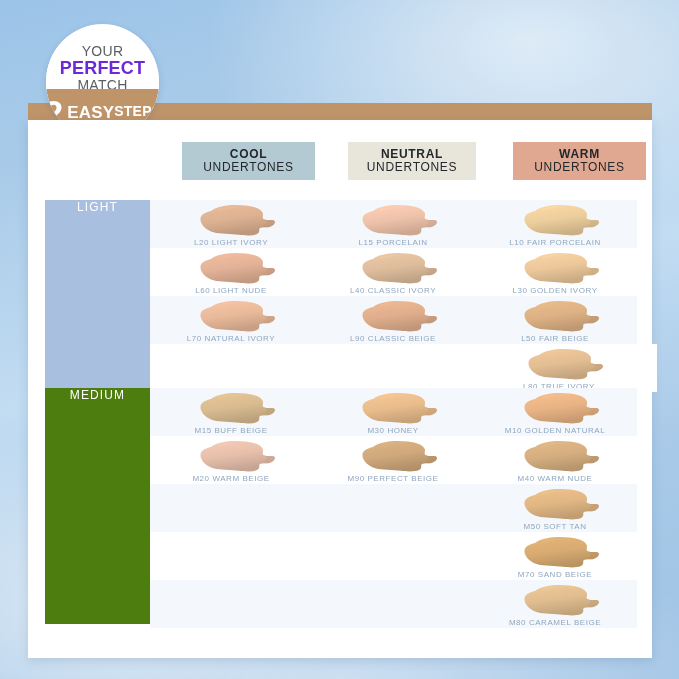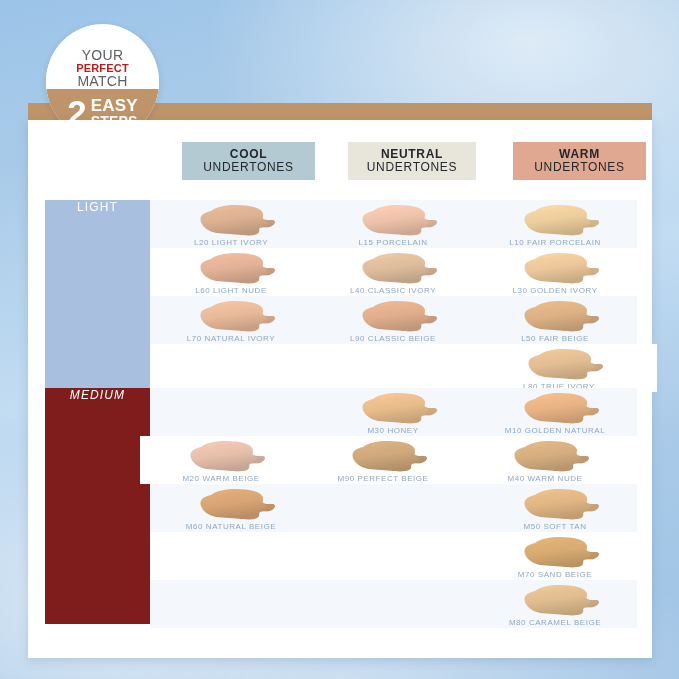--- a/index.html
+++ b/index.html
@@ -50,24 +50,24 @@
     position:absolute;left:0;top:12px;width:100%;height:56%;
     background:#ffffff;display:flex;flex-direction:column;
     align-items:center;justify-content:center;line-height:1.06;
   }
   #badge .bot{
     position:absolute;left:0;top:56%;width:100%;height:44%;
     background:#bf9468;display:flex;align-items:center;justify-content:center;
     padding-bottom:3px;box-sizing:border-box;
   }
   .b-your{font-size:14px;color:#5b5f62;letter-spacing:.3px;}
-  .b-perfect{font-size:11px;font-weight:bold;color:#b91c1c;letter-spacing:.2px;}
+  .b-perfect{font-size:18px;font-weight:bold;color:#6d28d9;letter-spacing:.2px;}
   .b-match{font-size:14px;color:#5b5f62;letter-spacing:.3px;}
   .b-num{font-size:35px;font-weight:bold;color:#ffffff;line-height:.85;margin-right:4px;}
-  .b-two{display:flex;flex-direction:column;line-height:1.0;}
+  .b-two{display:flex;flex-direction:row;line-height:1.0;}
   .b-easy{font-size:17px;font-weight:bold;color:#ffffff;letter-spacing:.2px;}
   .b-steps{font-size:14px;font-weight:bold;color:#ffffff;letter-spacing:.2px;}
   
   .colhead{
     position:absolute;height:38px;
     display:flex;flex-direction:column;align-items:center;justify-content:center;
     line-height:1.08;
   }
   .ch-top{font-size:12px;font-weight:bold;color:#23282c;letter-spacing:.7px;}
   .ch-bot{font-size:12px;color:#23282c;letter-spacing:.7px;}
@@ -128,21 +128,21 @@
       </div>
       <div class="colhead" style="left: 485px; top: 22px; width: 133px; background: rgb(224, 168, 144);">
         <div class="ch-top">WARM</div>
         <div class="ch-bot">UNDERTONES</div>
       </div>
     </div>
   <div id="cats">
       <div class="catblock" style="left: 17px; top: 80px; height: 188px; background: rgb(169, 191, 224);">
         <span>LIGHT</span>
       </div>
-      <div class="catblock" style="left: 17px; top: 268px; height: 236px; background: #7f1d1d; font-style: italic;">
+      <div class="catblock" style="left: 17px; top: 268px; height: 236px; background: #4d7c0f;">
         <span>MEDIUM</span>
       </div>
     </div>
   <div id="grid">
       <div class="row odd" style="left: 122px; top: 80px; height: 48px;">
         <div class="cell" style="left: 0px;">
           <div class="swatch">
   <svg viewBox="0 0 168 68" width="84" height="34" preserveAspectRatio="none" aria-hidden="true">
     <defs>
       <linearGradient id="gdcb191" x1="0" y1="0" x2="0.35" y2="1">
@@ -354,20 +354,41 @@
       C58,59 38,60 26,55 C12,49 4,38 5,29 C6,21 14,17 26,14 Z"></path>
     <path fill="#c3a37e" opacity="0.55" d="M131,30 C137,34 147,30 152,33
       C157,36 152,43 143,46 C136,48 128,45 124,48 C133,43 140,38 136,34
       C133,31 132,31 131,30 Z"></path>
     <path fill="#f3ca9d" opacity="0.5" d="M36,11 C52,4 78,3 98,6 C84,6 62,8 48,13 C42,15 38,13 36,11 Z"></path>
   </svg></div>
           <div class="swname">L80 TRUE IVORY</div>
         </div>
       </div>
       <div class="row odd" style="left: 122px; top: 268px; height: 48px;">
+        <div class="cell" style="left: 0px;">
+          <div class="swatch">
+  <svg viewBox="0 0 168 68" width="84" height="34" preserveAspectRatio="none" aria-hidden="true">
+    <defs>
+      <linearGradient id="gd9bb90" x1="0" y1="0" x2="0.35" y2="1">
+        <stop offset="0%" stop-color="#e8c89a"></stop>
+        <stop offset="55%" stop-color="#d9bb90"></stop>
+        <stop offset="100%" stop-color="#bba17c"></stop>
+      </linearGradient>
+    </defs>
+    <path fill="url(#gd9bb90)" d="M26,14 C40,2 72,0 96,3 C114,5 125,10 129,17
+      C132,23 127,27 131,30 C137,34 147,30 152,33 C157,36 152,43 143,46
+      C136,48 128,45 124,48 C120,51 126,56 118,60 C110,64 92,63 76,61
+      C58,59 38,60 26,55 C12,49 4,38 5,29 C6,21 14,17 26,14 Z"></path>
+    <path fill="#bba17c" opacity="0.55" d="M131,30 C137,34 147,30 152,33
+      C157,36 152,43 143,46 C136,48 128,45 124,48 C133,43 140,38 136,34
+      C133,31 132,31 131,30 Z"></path>
+    <path fill="#e8c89a" opacity="0.5" d="M36,11 C52,4 78,3 98,6 C84,6 62,8 48,13 C42,15 38,13 36,11 Z"></path>
+  </svg></div>
+          <div class="swname">M15 BUFF BEIGE</div>
+        </div>
         <div class="cell" style="left: 162px;">
           <div class="swatch">
   <svg viewBox="0 0 168 68" width="84" height="34" preserveAspectRatio="none" aria-hidden="true">
     <defs>
       <linearGradient id="ge9bc8c" x1="0" y1="0" x2="0.35" y2="1">
         <stop offset="0%" stop-color="#f9c996"></stop>
         <stop offset="55%" stop-color="#e9bc8c"></stop>
         <stop offset="100%" stop-color="#c8a278"></stop>
       </linearGradient>
     </defs>
@@ -397,21 +418,21 @@
       C136,48 128,45 124,48 C120,51 126,56 118,60 C110,64 92,63 76,61
       C58,59 38,60 26,55 C12,49 4,38 5,29 C6,21 14,17 26,14 Z"></path>
     <path fill="#c89a72" opacity="0.55" d="M131,30 C137,34 147,30 152,33
       C157,36 152,43 143,46 C136,48 128,45 124,48 C133,43 140,38 136,34
       C133,31 132,31 131,30 Z"></path>
     <path fill="#f8c08d" opacity="0.5" d="M36,11 C52,4 78,3 98,6 C84,6 62,8 48,13 C42,15 38,13 36,11 Z"></path>
   </svg></div>
           <div class="swname">M10 GOLDEN NATURAL</div>
         </div>
       </div>
-      <div class="row even" style="left: 112px; top: 316px; height: 48px;">
+      <div class="row even" style="left: 122px; top: 316px; height: 48px;">
         <div class="cell" style="left: 0px;">
           <div class="swatch">
   <svg viewBox="0 0 168 68" width="84" height="34" preserveAspectRatio="none" aria-hidden="true">
     <defs>
       <linearGradient id="ge6bfab" x1="0" y1="0" x2="0.35" y2="1">
         <stop offset="0%" stop-color="#f6ccb7"></stop>
         <stop offset="55%" stop-color="#e6bfab"></stop>
         <stop offset="100%" stop-color="#c6a493"></stop>
       </linearGradient>
     </defs>
@@ -463,41 +484,20 @@
       C58,59 38,60 26,55 C12,49 4,38 5,29 C6,21 14,17 26,14 Z"></path>
     <path fill="#b7966e" opacity="0.55" d="M131,30 C137,34 147,30 152,33
       C157,36 152,43 143,46 C136,48 128,45 124,48 C133,43 140,38 136,34
       C133,31 132,31 131,30 Z"></path>
     <path fill="#e4ba89" opacity="0.5" d="M36,11 C52,4 78,3 98,6 C84,6 62,8 48,13 C42,15 38,13 36,11 Z"></path>
   </svg></div>
           <div class="swname">M40 WARM NUDE</div>
         </div>
       </div>
       <div class="row odd" style="left: 122px; top: 364px; height: 48px;">
-        <div class="cell" style="left: 0px;">
-          <div class="swatch">
-  <svg viewBox="0 0 168 68" width="84" height="34" preserveAspectRatio="none" aria-hidden="true">
-    <defs>
-      <linearGradient id="gd8a474" x1="0" y1="0" x2="0.35" y2="1">
-        <stop offset="0%" stop-color="#e7af7c"></stop>
-        <stop offset="55%" stop-color="#d8a474"></stop>
-        <stop offset="100%" stop-color="#ba8d64"></stop>
-      </linearGradient>
-    </defs>
-    <path fill="url(#gd8a474)" d="M26,14 C40,2 72,0 96,3 C114,5 125,10 129,17
-      C132,23 127,27 131,30 C137,34 147,30 152,33 C157,36 152,43 143,46
-      C136,48 128,45 124,48 C120,51 126,56 118,60 C110,64 92,63 76,61
-      C58,59 38,60 26,55 C12,49 4,38 5,29 C6,21 14,17 26,14 Z"></path>
-    <path fill="#ba8d64" opacity="0.55" d="M131,30 C137,34 147,30 152,33
-      C157,36 152,43 143,46 C136,48 128,45 124,48 C133,43 140,38 136,34
-      C133,31 132,31 131,30 Z"></path>
-    <path fill="#e7af7c" opacity="0.5" d="M36,11 C52,4 78,3 98,6 C84,6 62,8 48,13 C42,15 38,13 36,11 Z"></path>
-  </svg></div>
-          <div class="swname">M60 NATURAL BEIGE</div>
-        </div>
         <div class="cell" style="left: 162px;"></div>
         <div class="cell" style="left: 324px;">
           <div class="swatch">
   <svg viewBox="0 0 168 68" width="84" height="34" preserveAspectRatio="none" aria-hidden="true">
     <defs>
       <linearGradient id="ge0b683" x1="0" y1="0" x2="0.35" y2="1">
         <stop offset="0%" stop-color="#f0c38c"></stop>
         <stop offset="55%" stop-color="#e0b683"></stop>
         <stop offset="100%" stop-color="#c19d71"></stop>
       </linearGradient>

